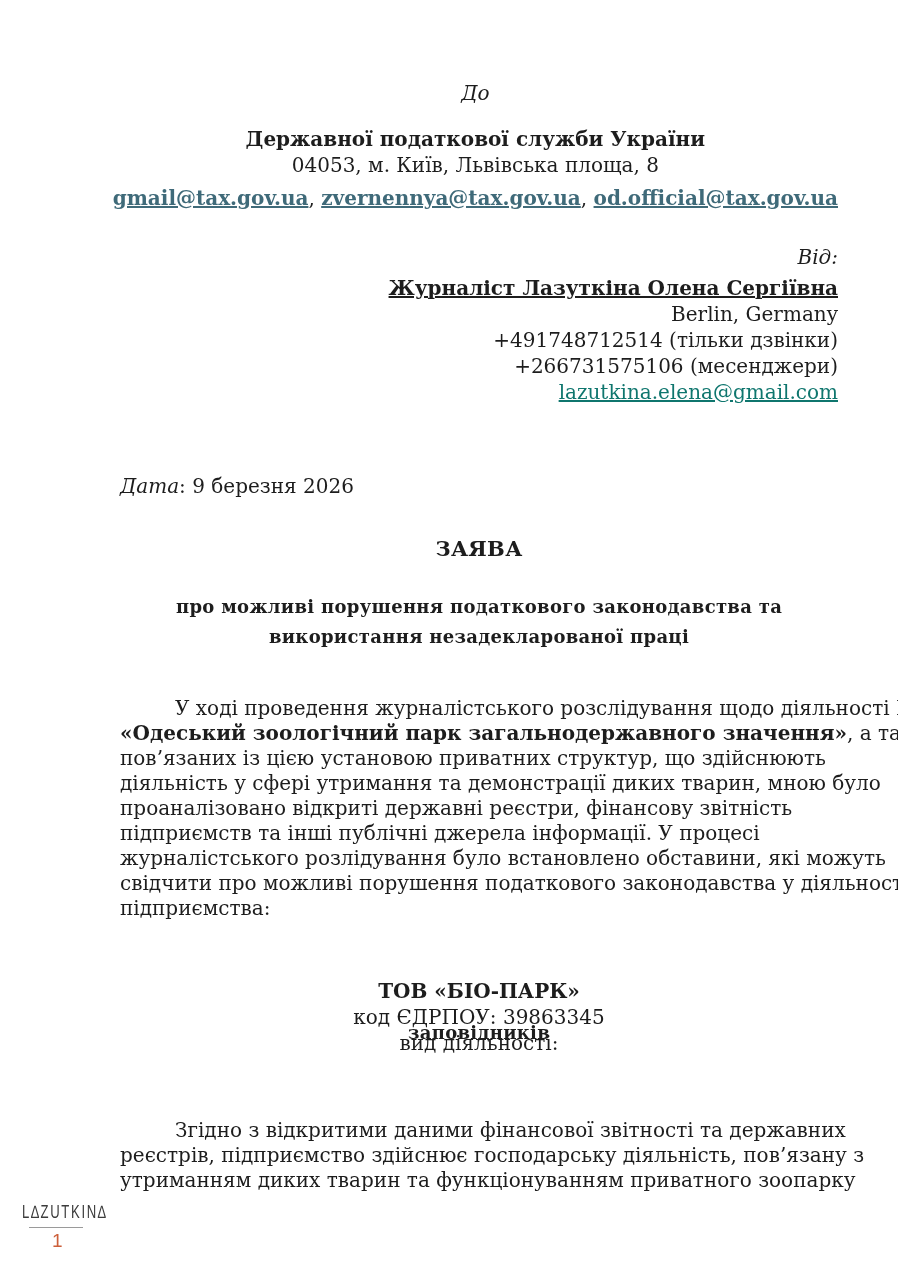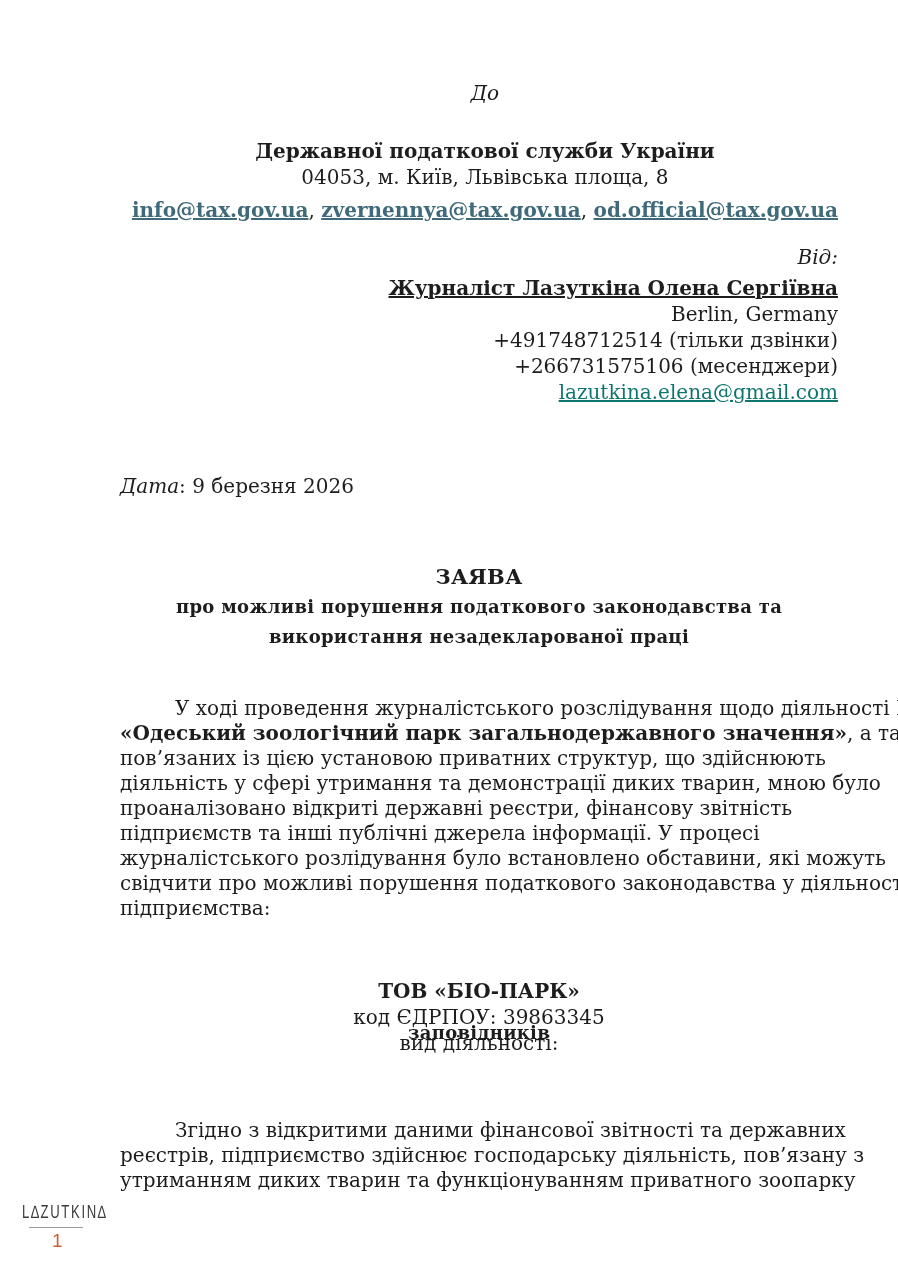--- a/index.html
+++ b/index.html
@@ -37,37 +37,37 @@
   .page-num{
     font-family:"Liberation Sans","DejaVu Sans",sans-serif;
     font-size:19px;color:var(--page-number-color);
   }
 </style>
 </head>
 <body style="--link-color: #3f6a79; --page-number-color: #cc5f3a; --logo-color: #3c3c3c;">
 
 <div class="abs rightblk" style="top:80px;text-align:center;">
   <div class="i">До</div>
-  <div class="b" style="margin-top:32px;">Державної податкової служби України</div>
+  <div class="b" style="margin-top:20px;">Державної податкової служби України</div>
   <div>04053, м. Київ, Львівська площа, 8</div>
-  <div style="margin-top:7px;"><a class="email-link">info@tax.gov.ua</a><span class="sep">, </span><a class="email-link">zvernennya@tax.gov.ua</a><span class="sep">, </span><a class="email-link">od.official@tax.gov.ua</a></div>
+  <div style="margin-top:7px;"><a class="email-link">gmail@tax.gov.ua</a><span class="sep">, </span><a class="email-link">zvernennya@tax.gov.ua</a><span class="sep">, </span><a class="email-link">od.official@tax.gov.ua</a></div>
 </div>
 
 <div class="abs rightblk" style="top:244px;margin-left:43px;">
   <div class="i">Від:</div>
   <div class="b u" style="margin-top:5px;">Журналіст Лазуткіна Олена Сергіївна</div>
   <div>Berlin, Germany</div>
   <div>+491748712514 (тільки дзвінки)</div>
   <div>+266731575106 (месенджери)</div>
   <div><a class="black-link">lazutkina.elena@gmail.com</a></div>
 </div>
 
 <div class="abs leftcol" style="top:474px;"><span class="i">Дата</span><span>: 9 березня 2026</span></div>
 
-<div class="abs leftcol center headline" style="top:564px;">ЗАЯВА</div>
+<div class="abs leftcol center headline" style="top:536px;">ЗАЯВА</div>
 
 <div class="abs leftcol center subhead" style="top:592px;" id="subtitle">
     <div class="tline"><span>про можливі порушення податкового законодавства та</span></div>
     <div class="tline"><span>використання незадекларованої праці</span></div>
   </div>
 
 <div class="abs leftcol para" style="top:696px;" id="para1">
     <div class="tline"><span>У ході проведення журналістського розслідування щодо діяльності КУ</span></div>
     <div class="tline"><span class="b">«Одеський зоологічний парк загальнодержавного значення»</span><span>, а також</span></div>
     <div class="tline"><span>пов’язаних із цією установою приватних структур, що здійснюють</span></div>

